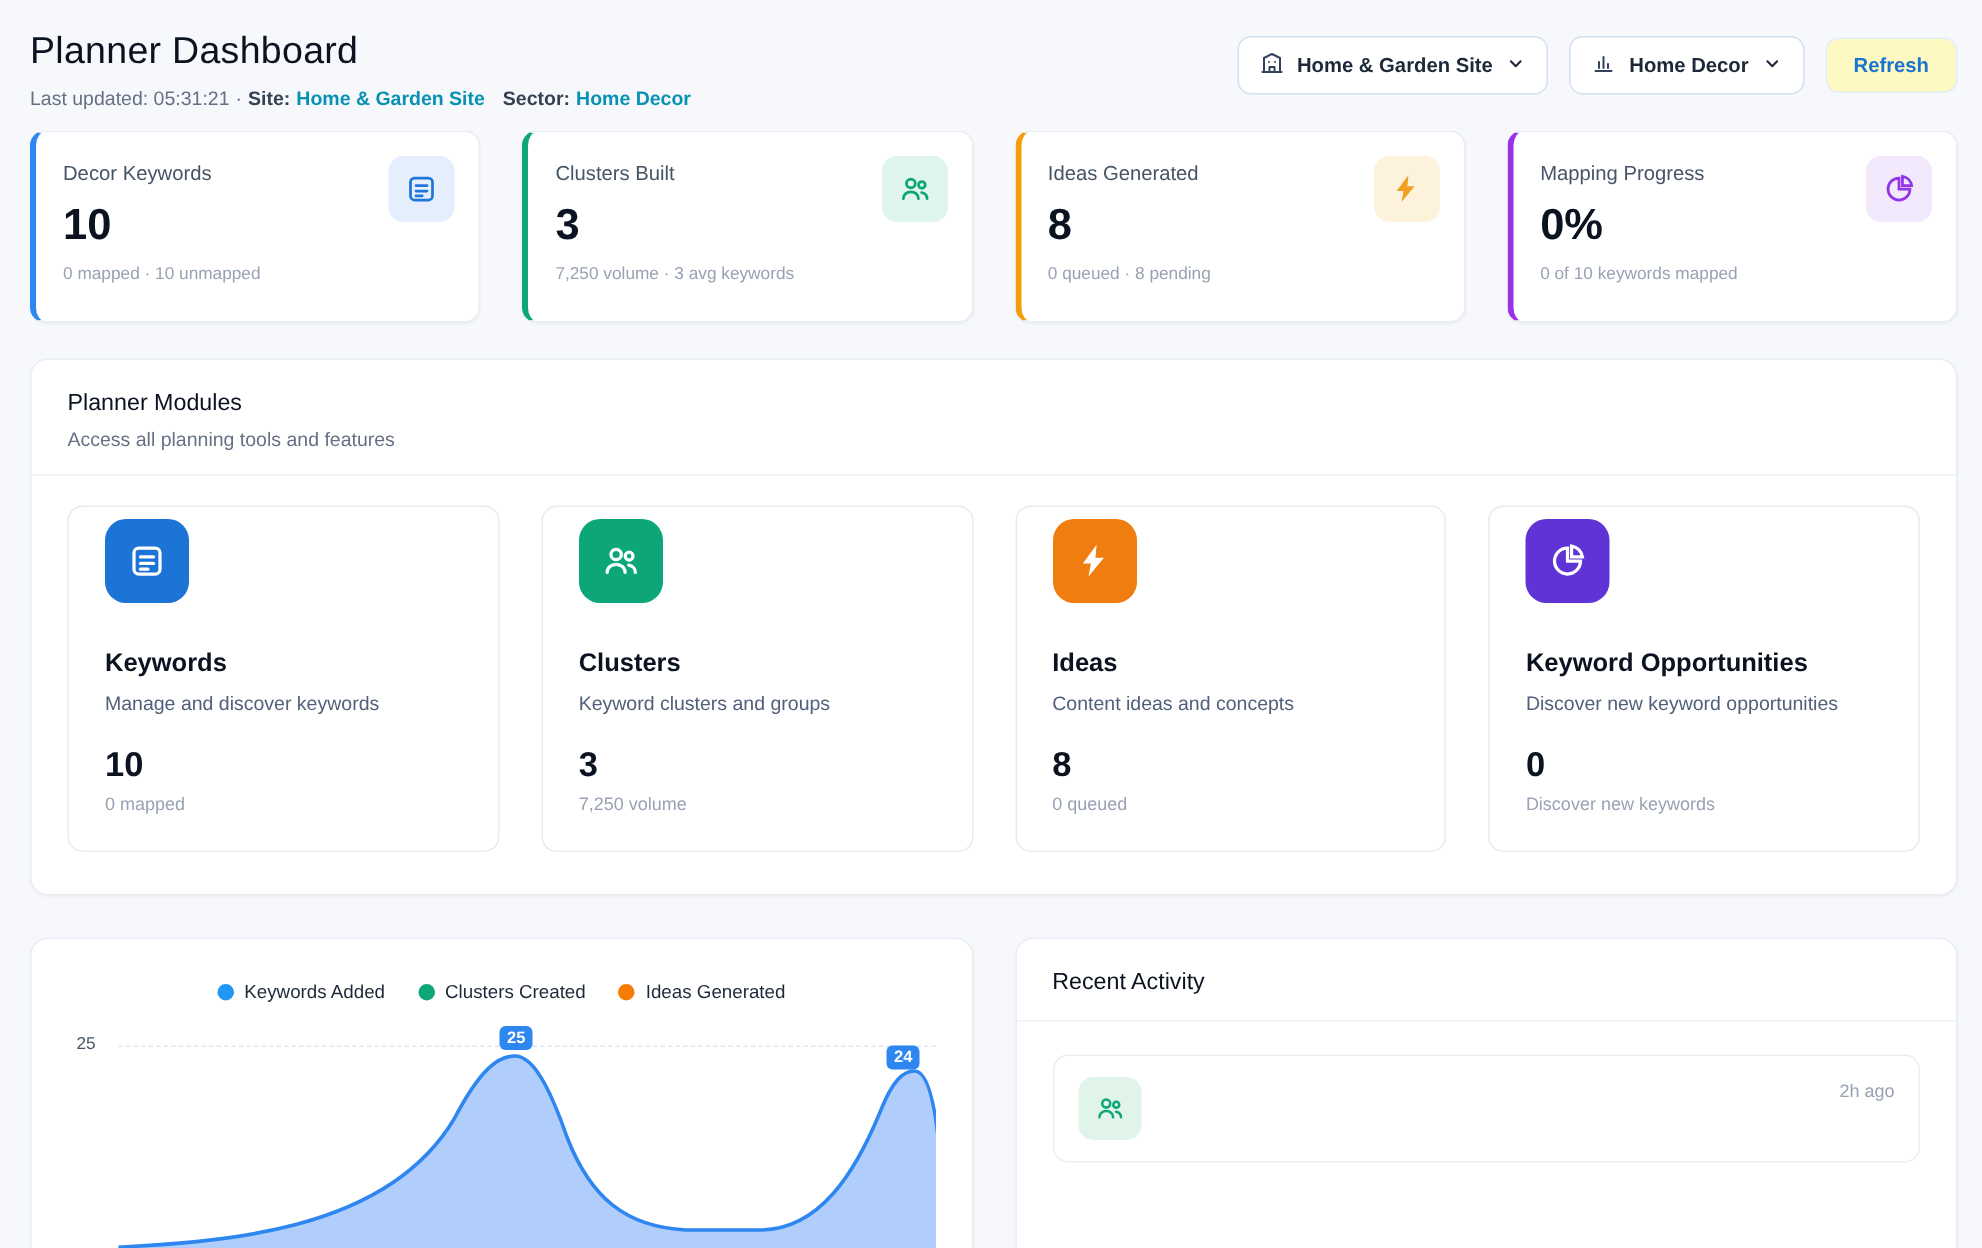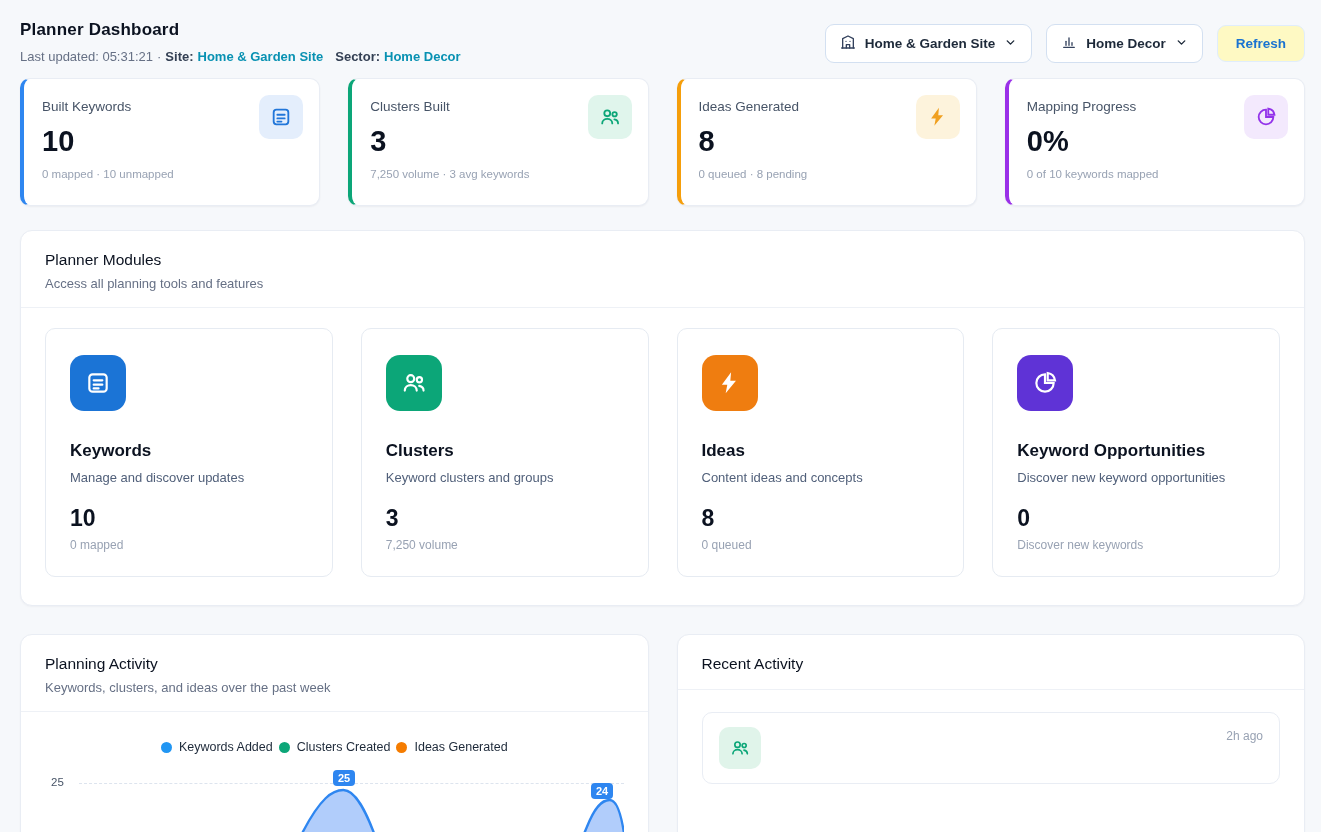--- a/index.html
+++ b/index.html
@@ -1,21 +1,21 @@
 <!DOCTYPE html>
 <html><head>
 <meta charset="utf-8">
 <style>
   *{box-sizing:border-box;margin:0;padding:0}
   html,body{width:1321px;height:832px;overflow:hidden}
   body{background:#f6f8fb;font-family:"Liberation Sans",sans-serif;color:#101828}
   .page{padding:20px 16px 0 20px}
 
   .topbar{display:flex;justify-content:space-between;align-items:flex-start}
-  .page-title{font-size:17px;font-weight:700;letter-spacing:.2px;color:#0b1220}
+  .page-title{font-size:25px;font-weight:400;letter-spacing:.2px;color:#0b1220}
   .meta{margin-top:9px;font-size:13px;color:#667085;display:flex;gap:4px;align-items:center}
   .meta .lbl{color:#344054;font-weight:700}
   .meta .lnk{color:#0891b2;font-weight:700;text-decoration:none;cursor:pointer}
   .top-actions{display:flex;gap:14px;align-items:center;margin-top:4px}
   .select-btn{display:flex;align-items:center;gap:9px;background:#fff;border:1px solid #d3e0f1;border-radius:9px;padding:9px 14px;font-size:13.5px;font-weight:700;color:#1d2939;cursor:pointer;font-family:inherit}
   .select-btn svg{width:16px;height:16px;color:#33415c}
   .select-btn .chev svg{width:13px;height:13px;color:#1d2939}
   .refresh-btn{background:#fef9c3;border:1px solid #e0edfc;color:#1a73d1;border-radius:9px;padding:10px 18px;font-size:13.5px;font-weight:700;cursor:pointer;font-family:inherit}
 
   .stats{margin-top:14px;display:grid;grid-template-columns:repeat(4,1fr);gap:28px}
@@ -30,32 +30,32 @@
   .ic-purple{background:#f3e9fd;color:#9333ea}
   .stat-value{margin-top:11px;font-size:29px;font-weight:700;color:#0b1220}
   .stat-detail{margin-top:10px;font-size:11.5px;color:#98a2b3}
 
   .panel{margin-top:24px;background:#fff;border:1px solid #e9edf4;border-radius:12px;box-shadow:0 1px 2px rgba(16,24,40,.04)}
   .panel-head{padding:20px 24px 16px;border-bottom:1px solid #eef1f6}
   .panel-title{font-size:15.5px;font-weight:400;color:#0b1220}
   .panel-sub{margin-top:7px;font-size:13px;color:#667085}
 
   .modules-grid{display:grid;grid-template-columns:repeat(4,1fr);gap:28px;padding:20px 24px 28px}
-  .module-card{border:1px solid #e6ebf2;border-radius:10px;padding:26px 24px 24px;cursor:pointer;background:#fff}
+  .module-card{border:1px solid #e6ebf2;border-radius:10px;padding:8px 24px 24px;cursor:pointer;background:#fff}
   .module-icon{width:56px;height:56px;border-radius:14px;display:flex;align-items:center;justify-content:center;color:#fff}
   .module-icon svg{width:26px;height:26px}
   .mod-blue{background:#1b74d6}.mod-green{background:#0ca678}.mod-orange{background:#ef7d10}.mod-purple{background:#5f33d6}
   .module-title{margin-top:30px;font-size:17px;font-weight:700;color:#0b1220}
   .module-desc{margin-top:9px;font-size:13px;color:#51607a}
   .module-value{margin-top:20px;font-size:23px;font-weight:700;color:#0b1220}
   .module-detail{margin-top:6px;font-size:12px;color:#98a2b3}
 
   .bottom{margin-top:28px;display:grid;grid-template-columns:1fr 1fr;gap:28px}
   .bottom .panel{margin-top:0;height:320px}
-  .legend{display:flex;justify-content:center;gap:6px;margin-top:28px;font-size:12.5px;color:#1d2939}
+  .legend{display:flex;justify-content:center;gap:22px;margin-top:28px;font-size:12.5px;color:#1d2939}
   .legend-item{display:flex;align-items:center;gap:7px;cursor:pointer}
   .dot{width:11px;height:11px;border-radius:50%}
   .dot-blue{background:#2196f3}.dot-green{background:#0ca678}.dot-orange{background:#f57c00}
   .chart-wrap{position:relative;margin:16px 24px 0 24px;height:160px}
   .ytick{position:absolute;left:6px;top:6px;font-size:11.5px;color:#475467}
   .gridline{position:absolute;left:34px;right:0;top:13px;border-top:1px dashed #dde4ee}
   .area-svg{position:absolute;left:34px;right:0;top:0;width:calc(100% - 34px);height:160px}
   .pt-badge{position:absolute;background:#2e86f0;color:#fff;font-size:11px;font-weight:700;padding:2px 5px;border-radius:4px}
   .pt-badge.p1{left:288px;top:0}
   .pt-badge.p2{left:546px;top:13px}
@@ -110,21 +110,21 @@
         <span class="chev"><svg viewBox="0 0 24 24" fill="none" stroke="currentColor" stroke-width="2.6" stroke-linecap="round" stroke-linejoin="round">
               <polyline points="6 9 12 15 18 9"></polyline>
             </svg></span>
       </button>
       <button class="refresh-btn">Refresh</button>
     </div>
   </div>
 
   <section class="stats">
     <article class="stat-card b-blue">
-      <div class="stat-label">Built Keywords</div>
+      <div class="stat-label">Decor Keywords</div>
       <span class="stat-icon ic-blue">
           <svg viewBox="0 0 24 24" fill="none" stroke="currentColor" stroke-width="2" stroke-linecap="round">
             <rect x="4" y="4" width="16" height="16" rx="3"></rect>
             <line x1="8" y1="9.5" x2="16" y2="9.5"></line>
             <line x1="8" y1="13.5" x2="16" y2="13.5"></line>
             <line x1="8" y1="17" x2="12.5" y2="17"></line>
           </svg>
         </span>
       <div class="stat-value">10</div>
       <div class="stat-detail">0 mapped · 10 unmapped</div>
@@ -174,21 +174,21 @@
       <article class="module-card">
         <span class="module-icon mod-blue">
             <svg viewBox="0 0 24 24" fill="none" stroke="currentColor" stroke-width="2" stroke-linecap="round">
               <rect x="4" y="4" width="16" height="16" rx="3"></rect>
               <line x1="8" y1="9.5" x2="16" y2="9.5"></line>
               <line x1="8" y1="13.5" x2="16" y2="13.5"></line>
               <line x1="8" y1="17" x2="12.5" y2="17"></line>
             </svg>
           </span>
         <div class="module-title">Keywords</div>
-        <div class="module-desc">Manage and discover updates</div>
+        <div class="module-desc">Manage and discover keywords</div>
         <div class="module-value">10</div>
         <div class="module-detail">0 mapped</div>
       </article>
       <article class="module-card">
         <span class="module-icon mod-green">
             <svg viewBox="0 0 24 24" fill="none" stroke="currentColor" stroke-width="2" stroke-linecap="round" stroke-linejoin="round">
               <circle cx="9" cy="8" r="3.2"></circle>
               <path d="M3.5 19c0-3 2.6-5 5.5-5s5.5 2 5.5 5"></path>
               <circle cx="17" cy="9" r="2.4"></circle>
               <path d="M16.8 14.6c2.3.4 4 2.1 4 4.4"></path>
@@ -221,24 +221,20 @@
         <div class="module-desc">Discover new keyword opportunities</div>
         <div class="module-value">0</div>
         <div class="module-detail">Discover new keywords</div>
       </article>
     </div>
   </section>
 
   <section class="bottom">
 
     <article class="panel">
-      <div class="panel-head">
-        <div class="panel-title">Planning Activity</div>
-        <div class="panel-sub">Keywords, clusters, and ideas over the past week</div>
-      </div>
       <div class="legend">
         <span class="legend-item">
           <span class="dot dot-blue"></span>
           <span>Keywords Added</span>
         </span>
         <span class="legend-item">
           <span class="dot dot-green"></span>
           <span>Clusters Created</span>
         </span>
         <span class="legend-item">

